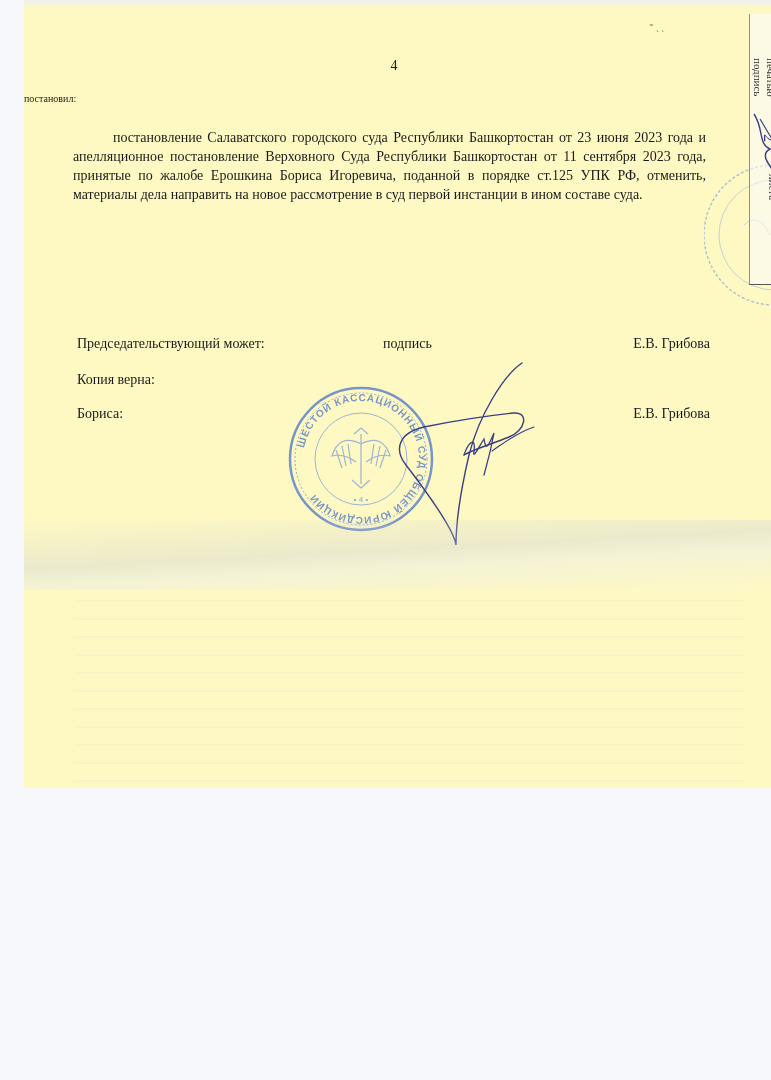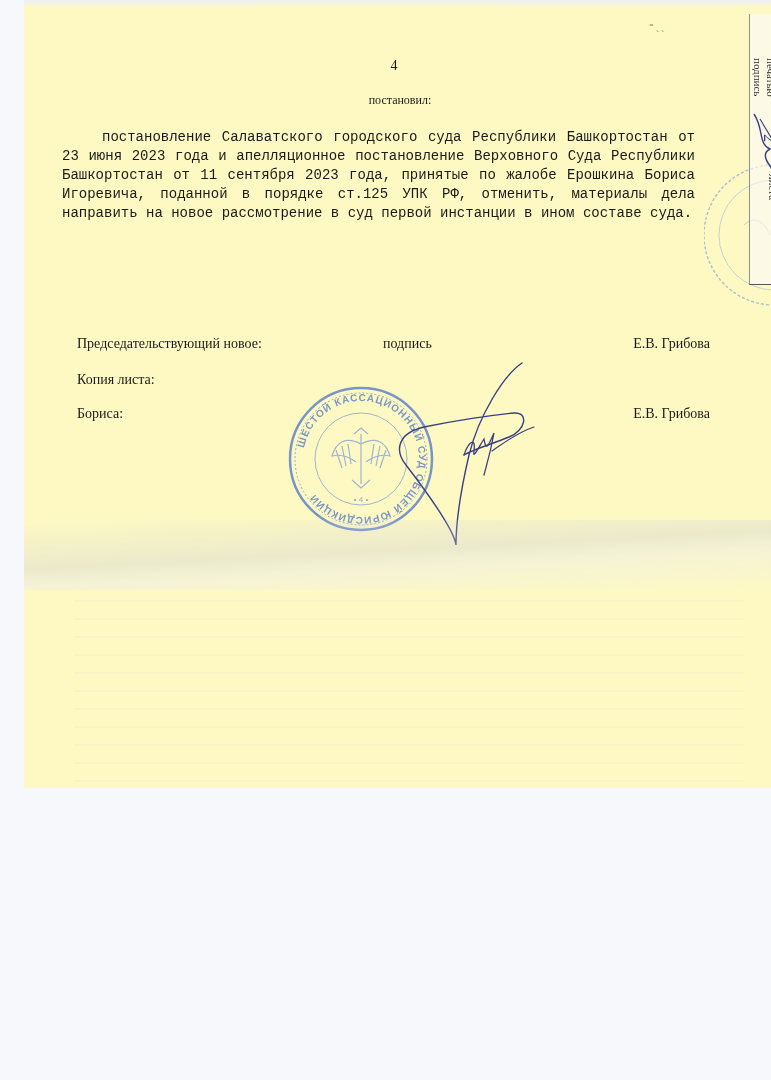--- a/index.html
+++ b/index.html
@@ -52,32 +52,30 @@
       width: 740px;
       top: 58px;
       text-align: center;
       font-size: 14px;
     }
     .heading {
       position: absolute;
       left: 0;
       width: 740px;
       top: 93px;
-      text-align: center;
-      font-size: 12px;
-      padding-left: 6px;
+      text-align: left;
+      font-size: 10px;
     }
     .body-block {
       position: absolute;
-      left: 38px;
+      left: 49px;
       width: 633px;
       font-size: 14px;
       line-height: 19px;
       text-align: justify;
-      font-family: Liberation Mono, monospace;
     }
     .para1 { top: 128px; }
     .para2 { top: 239px; }
     .indent { text-indent: 40px; }
     .sig-row {
       position: absolute;
       left: 53px;
       width: 633px;
       font-size: 14px;
       height: 20px;
@@ -150,26 +148,26 @@
 <div class="page">
   <div class="top-edge"></div>
   <div class="scribble">⁼ ˎ ˏ</div>
 
   <div class="page-number">4</div>
   <div class="heading">постановил:</div>
 
   <div class="body-block para1 indent">постановление Салаватского городского суда Республики Башкортостан от 23 июня 2023 года и апелляционное постановление Верховного Суда Республики Башкортостан от 11 сентября 2023 года, принятые по жалобе Ерошкина Бориса Игоревича, поданной в порядке ст.125 УПК РФ, отменить, материалы дела направить на новое рассмотрение в суд первой инстанции в ином составе суда.</div>
 
   <div class="sig-row row1">
-    <span class="left">Председательствующий новое:</span>
+    <span class="left">Председательствующий может:</span>
     <span class="mid">подпись</span>
     <span class="right">Е.В. Грибова</span>
   </div>
   <div class="sig-row row2">
-    <span class="left">Копия листа:</span>
+    <span class="left">Копия верна:</span>
   </div>
   <div class="sig-row row3">
     <span class="left">Бориса:</span>
     <span class="right">Е.В. Грибова</span>
   </div>
 
   <svg class="stamp" viewBox="0 0 150 150">
     <defs>
       <path id="sealArc" d="M 75,75 m -58,0 a 58,58 0 1,1 116,0 a 58,58 0 1,1 -116,0"></path>
     </defs>

